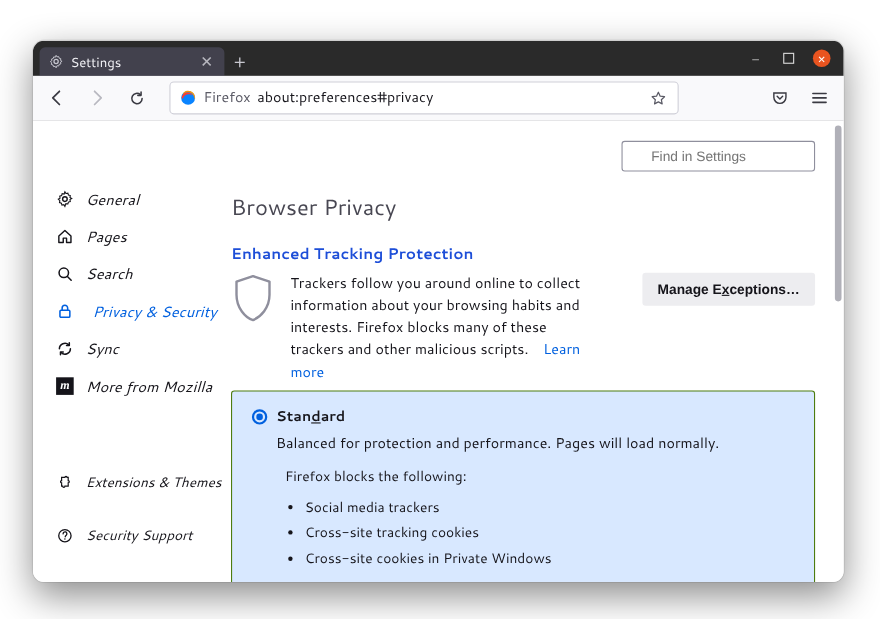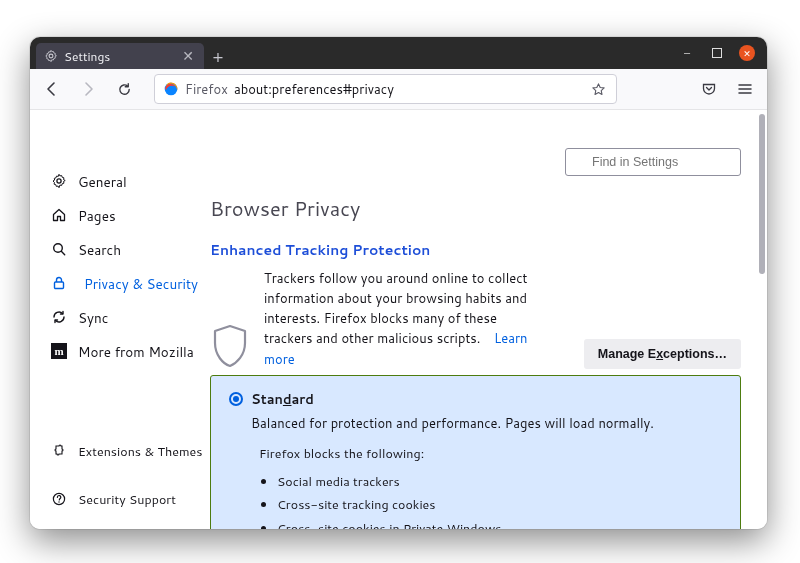--- a/index.html
+++ b/index.html
@@ -128,24 +128,25 @@
       position:absolute; top:0; right:0; width:10px; height:100%;
       background: transparent;
     }
     .scrollbar-thumb {
       position:absolute; top:4px; right:2px; width:6px; height:160px;
       background:#b0b0b8; border-radius:3px;
     }
 
     .sidebar {
       width: 180px;
-      padding: 54px 0 0 18px;
+      padding: 54px 0 12px 18px;
       display:flex; flex-direction:column;
       font-size: 13.5px;
       color:#15141a;
+      font-style:italic;
     }
     .side-item {
       display:flex; align-items:center; gap:10px;
       height: 34px;
       cursor:pointer;
       border-radius:4px;
       padding: 0 6px 0 2px;
     }
     .side-item.active { color:#0060df;gap:16px; }
     .side-icon {
@@ -173,37 +174,37 @@
       width: 176px; height:28px;
       border:1px solid #8f8f9d;
       border-radius:3px;
       padding: 0 8px 0 26px;
       font-size:12.5px;
       color:#5b5b66;
       position:relative;
       background:#fff;
     }
     .search-field {
-      position:relative; display:inline-block;margin-top:20px;
+      position:relative; display:inline-block;
     }
     .search-field svg {
       position:absolute; left:7px; top:7px; width:13px; height:13px; color:#5b5b66;
     }
 
     h1.section-title {
       font-size: 20px; font-weight:500; color:#484752;
       margin-bottom: 18px;
     }
     h2.subhead {
       font-size: 14px; font-weight:700; color:#1d4ed8;
       margin-bottom: 8px;
     }
 
     .etp-row {
-      display:flex; align-items:flex-end; gap:14px;
+      display:flex; align-items:flex-start; gap:14px;
     }
     .shield {
       width:40px; height:46px; flex-shrink:0;
       display:inline-flex; align-items:center; justify-content:center;
       color:#8f8f9d;
     }
     .etp-desc {
       font-size: 13px; line-height:1.55; color:#15141a;
       max-width: 280px;
     }

